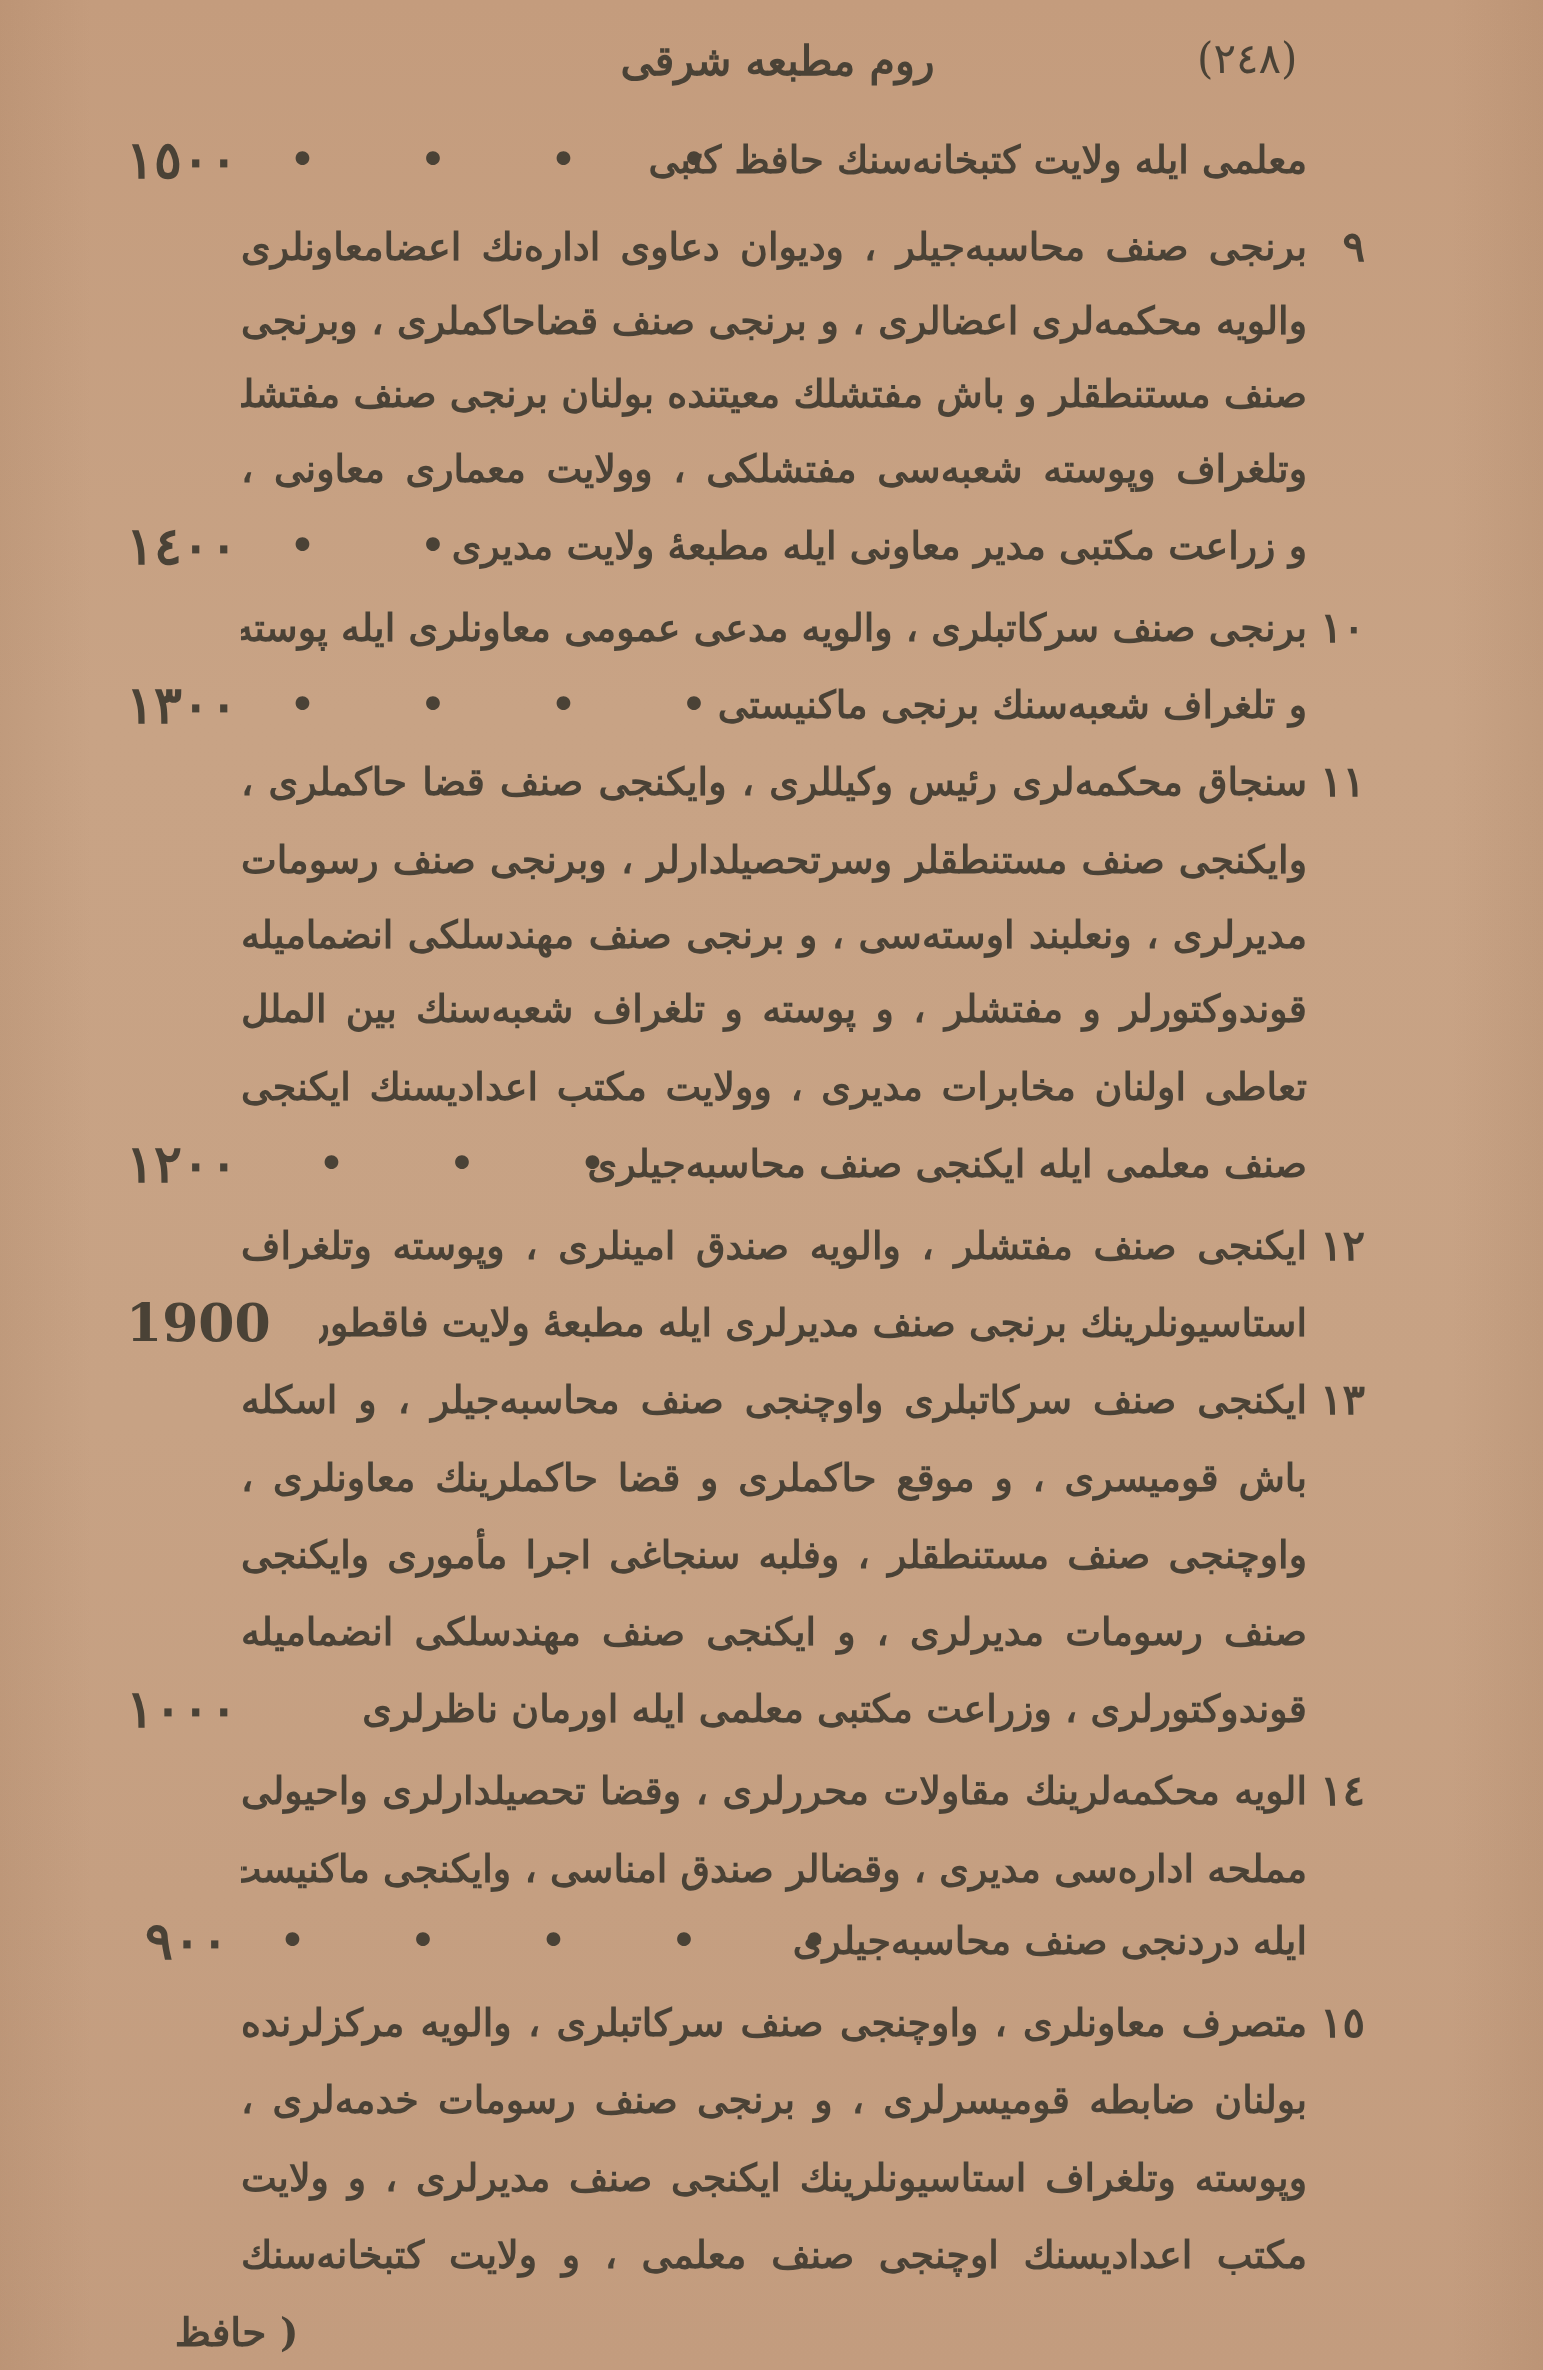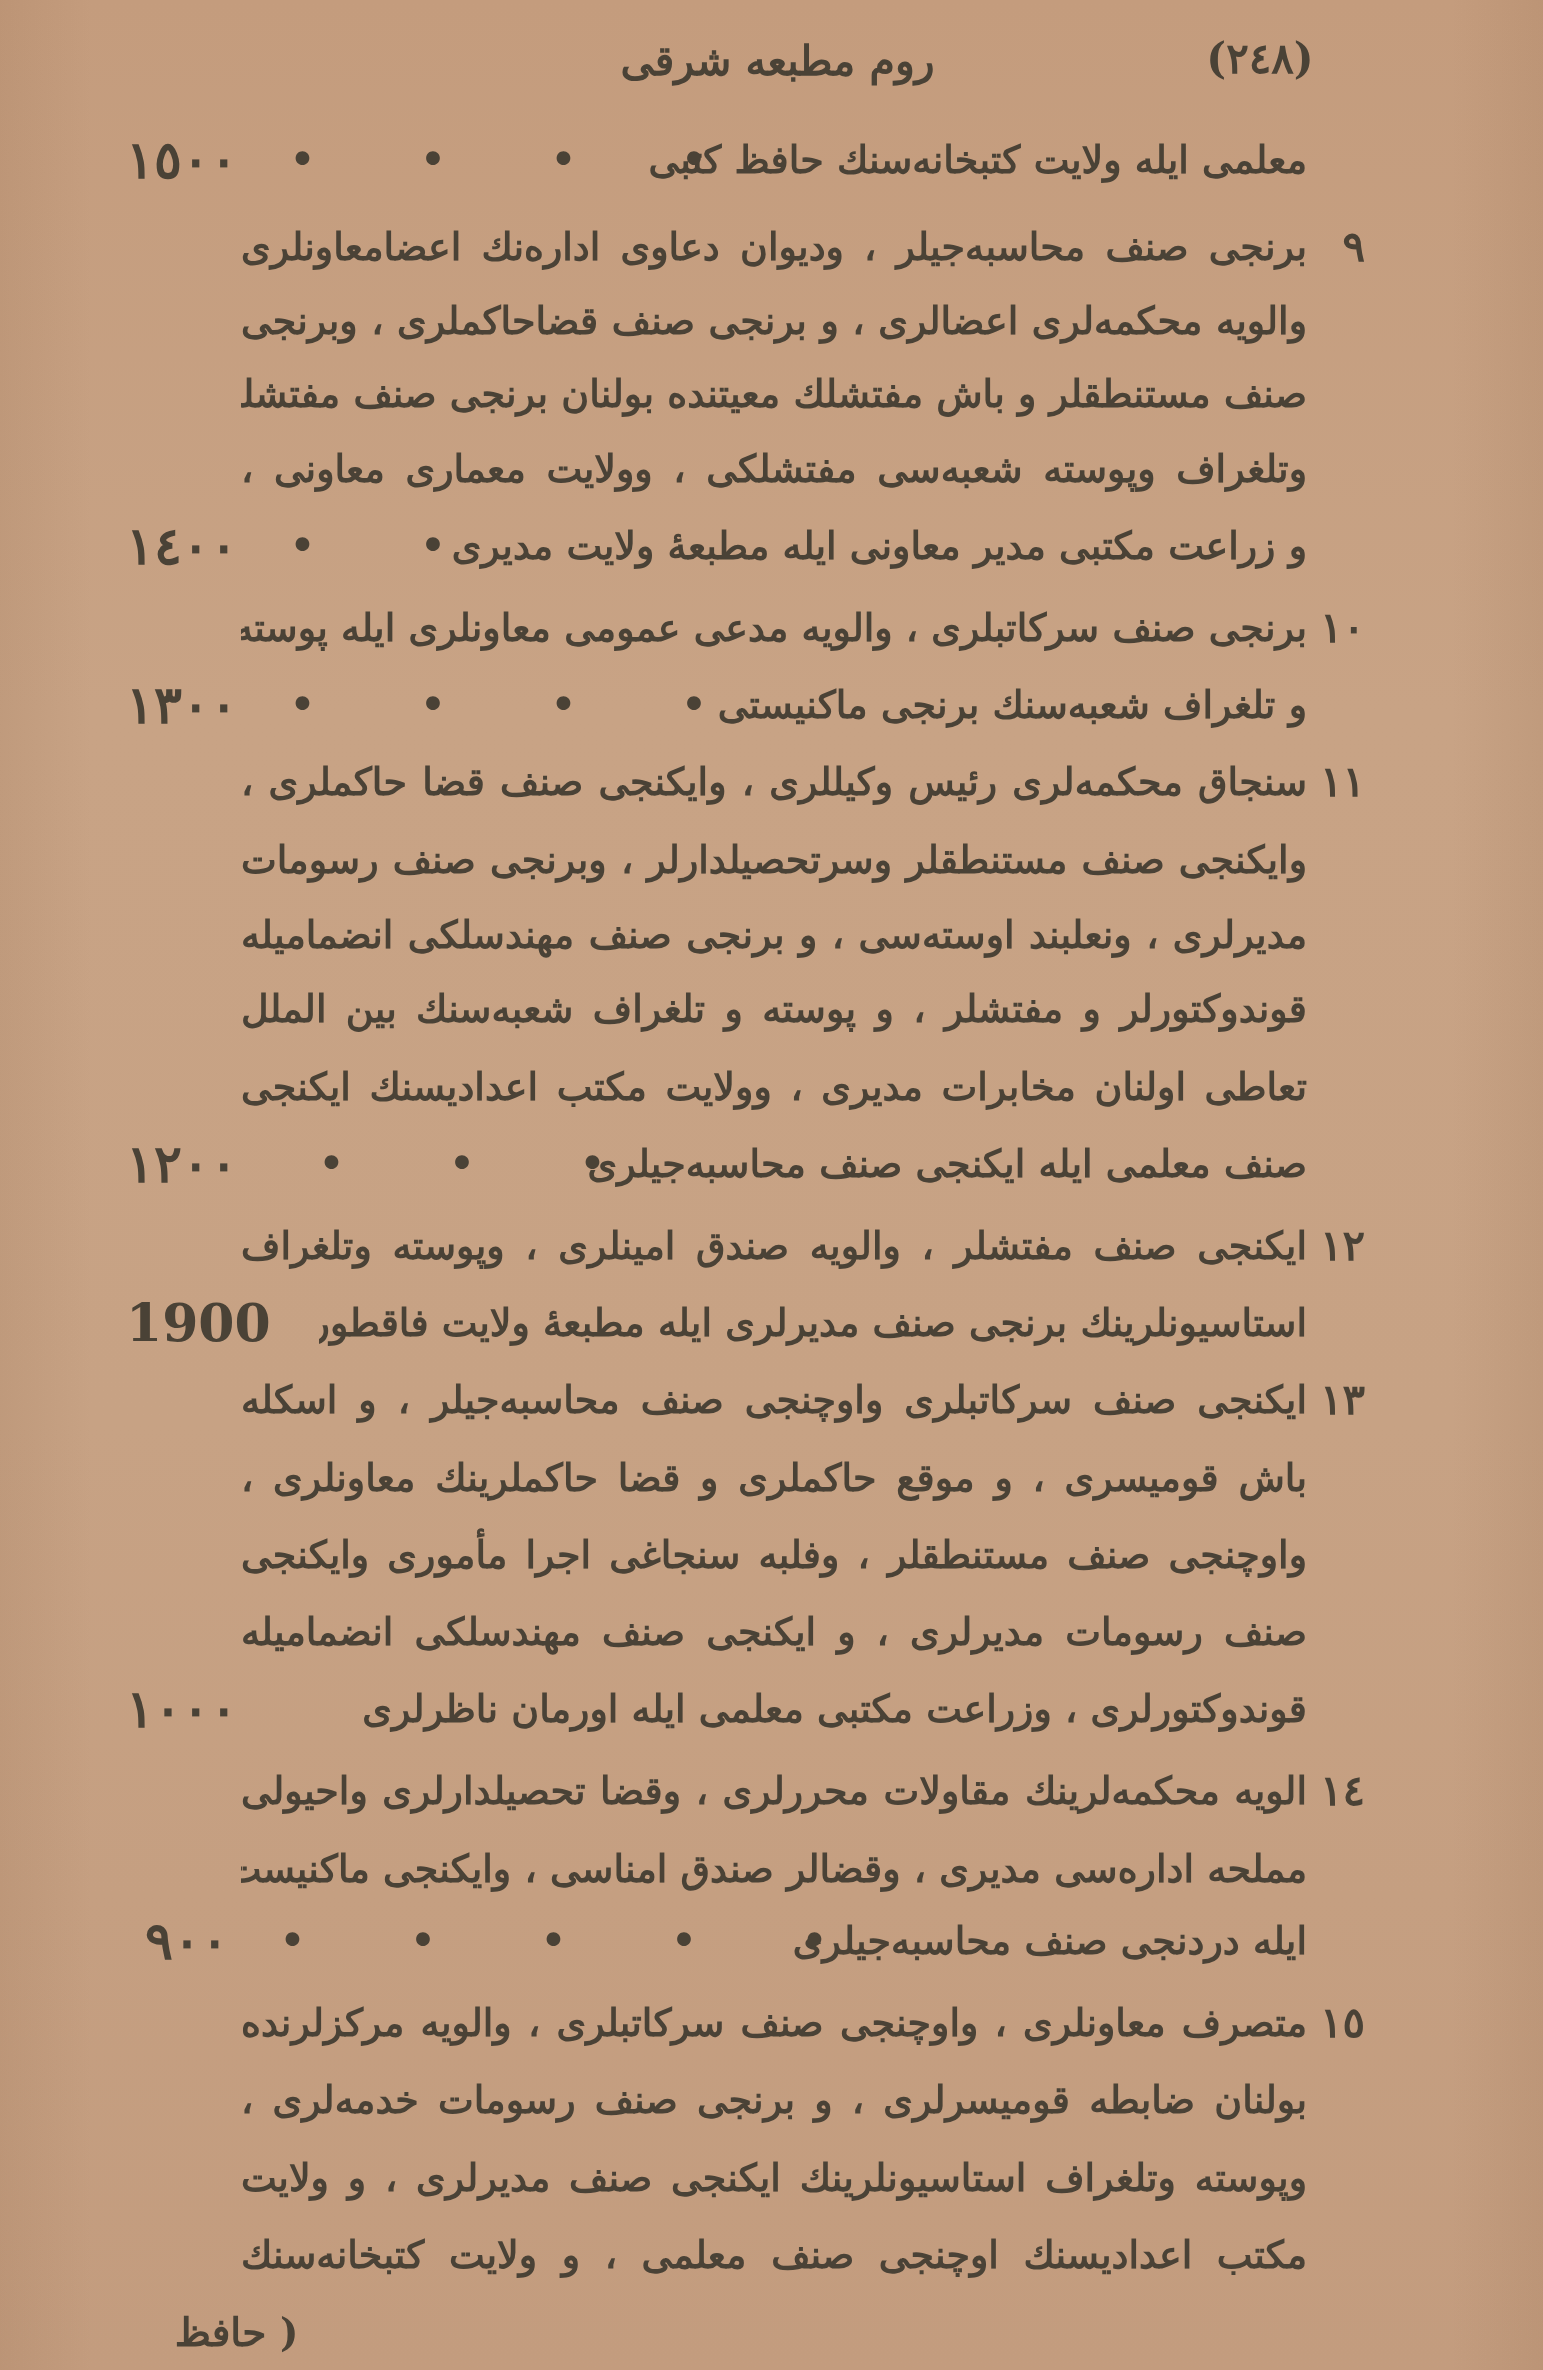--- a/index.html
+++ b/index.html
@@ -42,21 +42,21 @@
     font-size:39px; font-weight:bold; letter-spacing:46px;
     direction:ltr; white-space:nowrap;
   }
   .header-title {
     position:absolute; top:27px; left:618px; width:319px; height:68px;
     line-height:68px; font-size:41px; font-weight:bold; text-align:center;
     direction:rtl;
   }
   .page-number {
     position:absolute; top:25px; left:1197px; width:126px; height:68px;
-    line-height:68px; font-size:42px; font-weight:bold; text-align:center;
+    line-height:68px; font-size:42px; font-weight:normal; text-align:left;
     direction:ltr;
   }
   .footer-catch {
     position:absolute; top:2298px; left:164px; width:145px; height:68px;
     line-height:68px; font-size:39px; font-weight:bold; text-align:center;
     direction:rtl;
   }
 </style>
 </head>
 <body>

